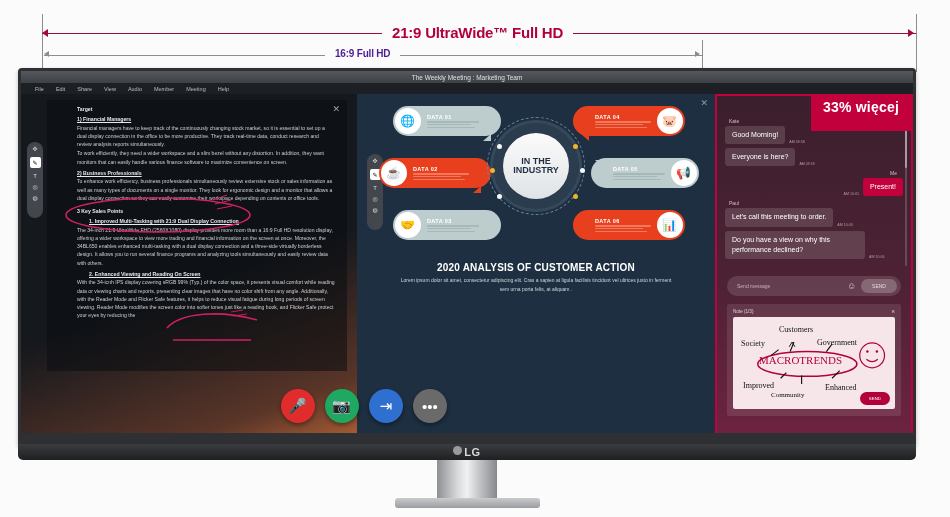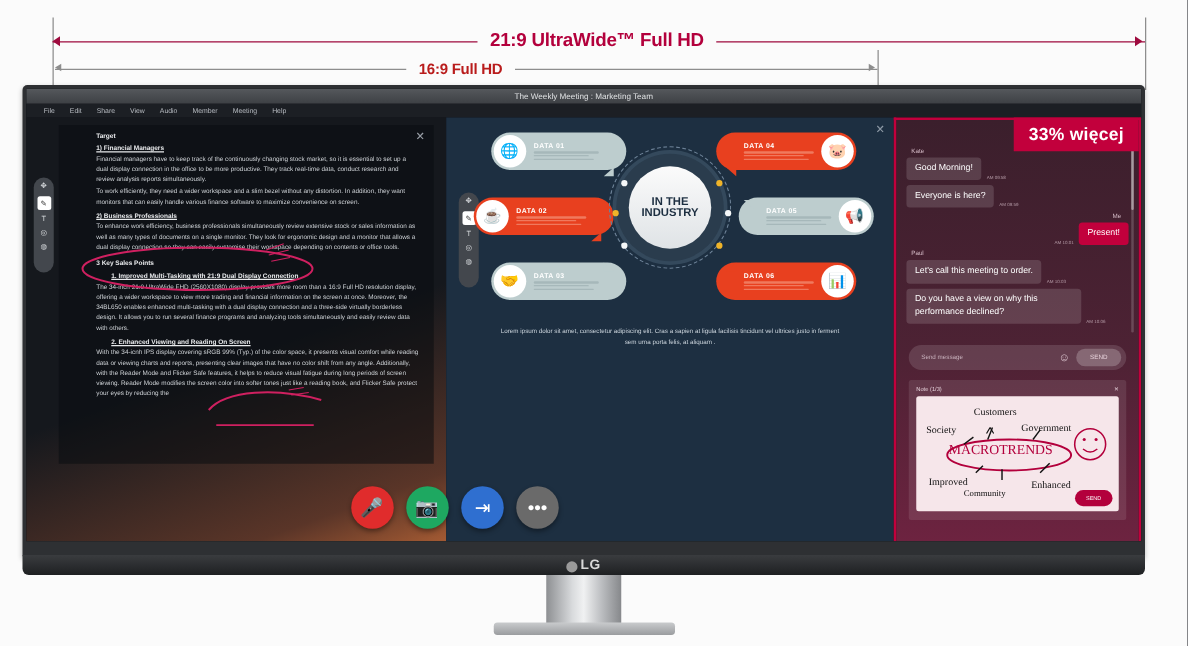--- a/index.html
+++ b/index.html
@@ -12,41 +12,41 @@
   
   .dim-wrap { position:absolute; left:0; top:0; width:808px; height:72px; }
   .dim-line { position:absolute; height:1px; }
   .dim-21 { left:42px; top:33px; width:874px; background:#9e0b3e; }
   .dim-16 { left:44px; top:55px; width:658px; background:#8d8d8d; }
   .dim-label {
     position:absolute; background:#fbfbfb; padding:0 10px;
     font-size:15px; font-weight:bold; letter-spacing:-.2px;
   }
   .lbl-21 { color:#b3003c; top:24px; left:382px; }
-  .lbl-16 { color:#b91c1c; font-size:12px; top:48px; left:325px; font-weight:bold;}
+  .lbl-16 { color:#4c1d95; font-size:10px; top:48px; left:325px; font-weight:bold;}
   .tick { position:absolute; width:1px; background:#8d8d8d; }
   .tick-l { left:42px; top:14px; height:58px; }
   .tick-m { left:702px; top:40px; height:32px; }
   .tick-r { left:916px; top:14px; height:58px; }
   .arw { position:absolute; width:0;height:0; border-style:solid; }
   .arw-l21 { left:42px; top:29px; border-width:4px 6px 4px 0; border-color:transparent #9e0b3e transparent transparent; }
   .arw-r21 { left:908px; top:29px; border-width:4px 0 4px 6px; border-color:transparent transparent transparent #9e0b3e; }
   .arw-l16 { left:44px; top:51px; border-width:3.5px 5px 3.5px 0; border-color:transparent #8d8d8d transparent transparent; }
   .arw-r16 { left:695px; top:51px; border-width:3.5px 0 3.5px 5px; border-color:transparent transparent transparent #8d8d8d; }
 
   
   .monitor { position:absolute; left:18px; top:68px; width:898px; height:378px;
     background:#2e3033; border-radius:4px 4px 2px 2px; padding:3px 3px 0 3px;
     box-shadow:0 2px 4px rgba(0,0,0,.25);}
   .screen { position:relative; width:892px; height:362px; background:#0e1116; overflow:hidden; }
   .bezel-bottom { position:absolute; left:18px; top:444px; width:898px; height:16px;
     background:linear-gradient(#3a3c3f,#1e2022); border-radius:0 0 5px 5px;
     display:flex; align-items:center; justify-content:center; }
   .lg-logo { color:#d8d8d8; font-size:11px; font-weight:bold; letter-spacing:.5px;
-    display:flex; align-items:flex-end; gap:2px;}
+    display:flex; align-items:flex-start; gap:2px;}
   .lg-logo .circ { width:9px;height:9px;border-radius:50%;background:#9a9a9a;display:inline-block;}
   .stand-neck { position:absolute; left:437px; top:460px; width:60px; height:40px;
     background:linear-gradient(90deg,#8d8f92,#d9dbdd 35%,#f0f1f2 50%,#b9bbbe 75%,#86888b); }
   .stand-base { position:absolute; left:395px; top:498px; width:145px; height:10px;
     background:linear-gradient(180deg,#c9cbcd,#9a9c9f); border-radius:3px; }
 
   
   .titlebar { height:12px; background:linear-gradient(#55585c,#3d4044);
      display:flex;align-items:center;justify-content:center; }
   .titlebar span { font-size:6.5px; color:#dfe1e3; }
@@ -113,21 +113,21 @@
      letter-spacing:.2px; margin-top:4px; }
   .slide-body { text-align:center; color:#cdd6de; font-size:5px; line-height:1.7;
      padding:3px 42px 0; }
   .ctrlbar { position:absolute; left:-76px; bottom:10px; display:flex; gap:10px; z-index:6; }
   .ctrl { width:34px;height:34px;border-radius:50%; display:flex;align-items:center;
      justify-content:center; font-size:15px; color:#fff; box-shadow:0 2px 4px rgba(0,0,0,.4);}
   .c-mic{background:#e02c2c;} .c-cam{background:#1ea861;} .c-shr{background:#2f6fd0;} .c-more{background:#6a6a6a;}
 
   
   .badge { position:absolute; right:0px; top:-2px; background:#c2003c; color:#fff;
-     font-size:14px; font-weight:bold; padding:5px 12px 6px; z-index:9; letter-spacing:.2px;}
+     font-size:14px; font-weight:bold; padding:5px 12px 16px; z-index:9; letter-spacing:.2px;}
   .chat-scroll { position:absolute; left:8px; right:8px; top:18px; height:154px; overflow:hidden; }
   .cname { font-size:5px; color:#d6bcc8; margin:4px 0 2px 4px; }
   .cname.me { text-align:right; margin-right:6px; }
   .crow { display:flex; align-items:flex-end; gap:4px; margin-bottom:4px; }
   .crow.me { justify-content:flex-end; }
   .bub { background:rgba(255,255,255,.14); color:#fff; font-size:7px;
      padding:4px 7px; border-radius:3px; max-width:140px; line-height:1.45; }
   .bub.mine { background:#c2003c; }
   .ctime { font-size:3.6px; color:#b49aa6; white-space:nowrap; }
   .scrollbar { position:absolute; right:4px; top:20px; width:2px; height:150px;
@@ -310,20 +310,21 @@
           <span>INDUSTRY</span>
         </div>
         <div class="dot" style="left:140px;top:46px;background:#f5f7f8"></div>
         <div class="dot" style="left:133px;top:70px;background:#f0b429"></div>
         <div class="dot" style="left:140px;top:96px;background:#f5f7f8"></div>
         <div class="dot" style="left:216px;top:46px;background:#f0b429"></div>
         <div class="dot" style="left:223px;top:70px;background:#f5f7f8"></div>
         <div class="dot" style="left:216px;top:96px;background:#f0b429"></div>
       </div>
 
+      <div class="slide-sub">2020 ANALYSIS OF CUSTOMER ACTION</div>
       <div class="slide-body">Lorem ipsum dolor sit amet, consectetur adipiscing elit. Cras a sapien at ligula facilisis tincidunt vel ultrices justo in ferment sem urna porta felis, at aliquam .</div>
 
       <div class="ctrlbar">
         <div class="ctrl c-mic">🎤</div>
         <div class="ctrl c-cam">📷</div>
         <div class="ctrl c-shr">⇥</div>
         <div class="ctrl c-more">•••</div>
       </div>
     </div>
 

